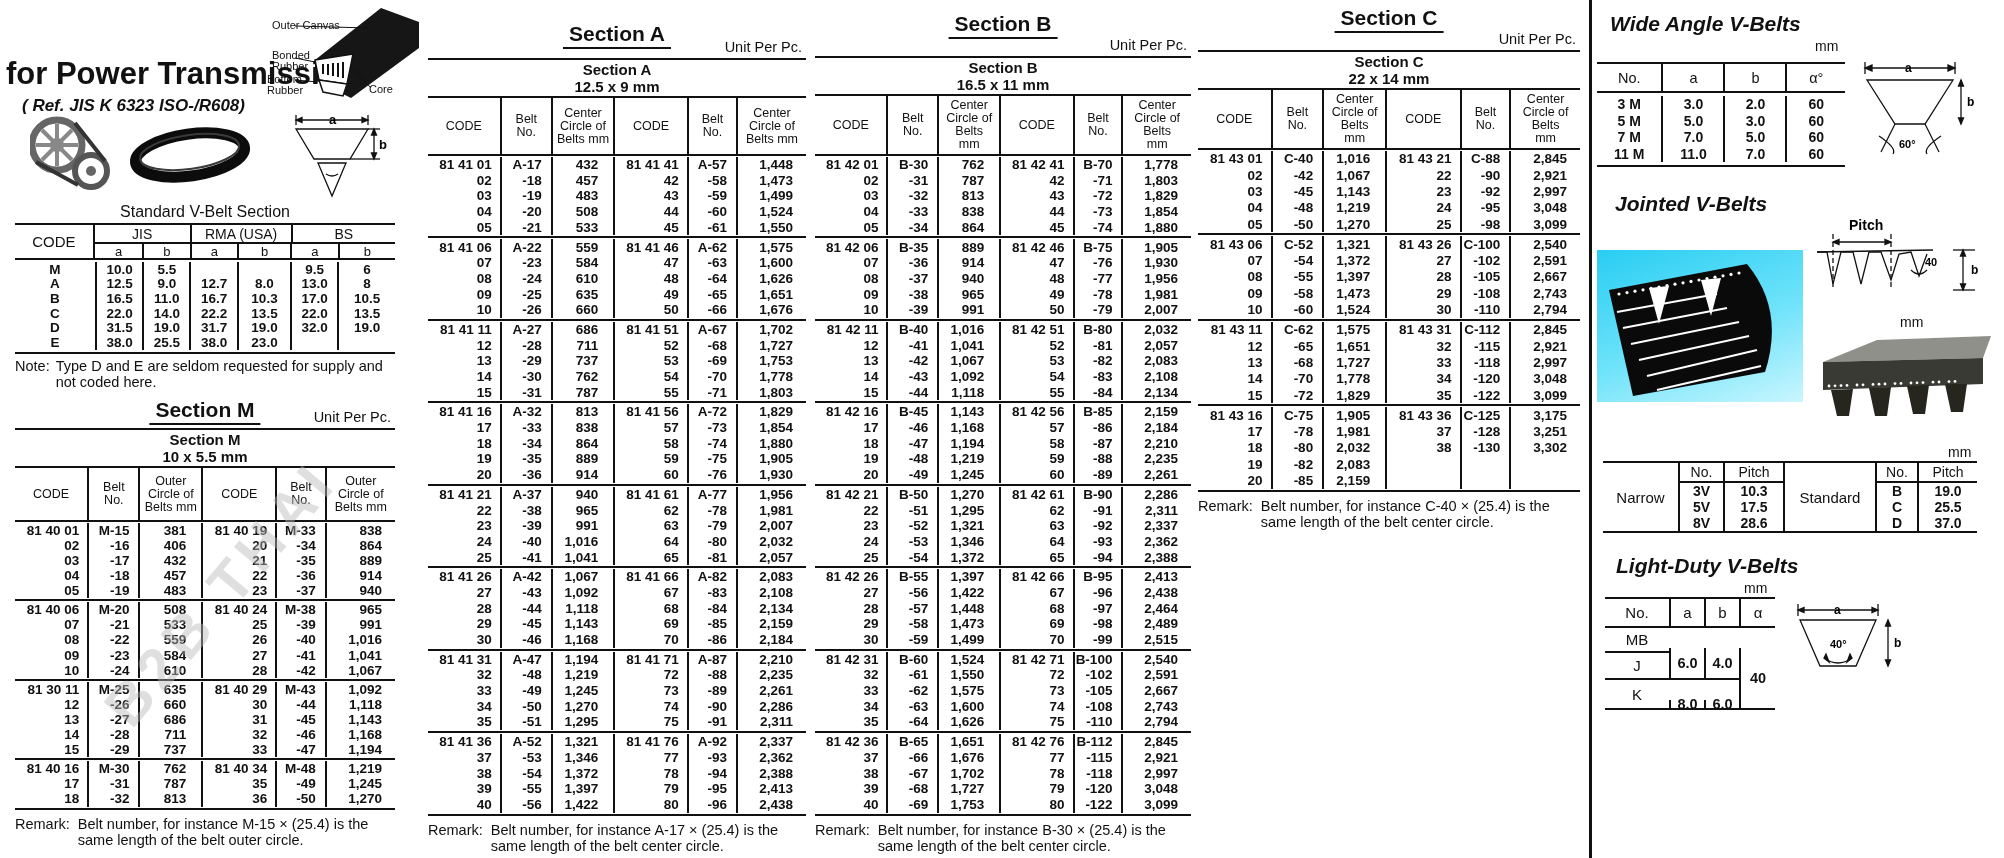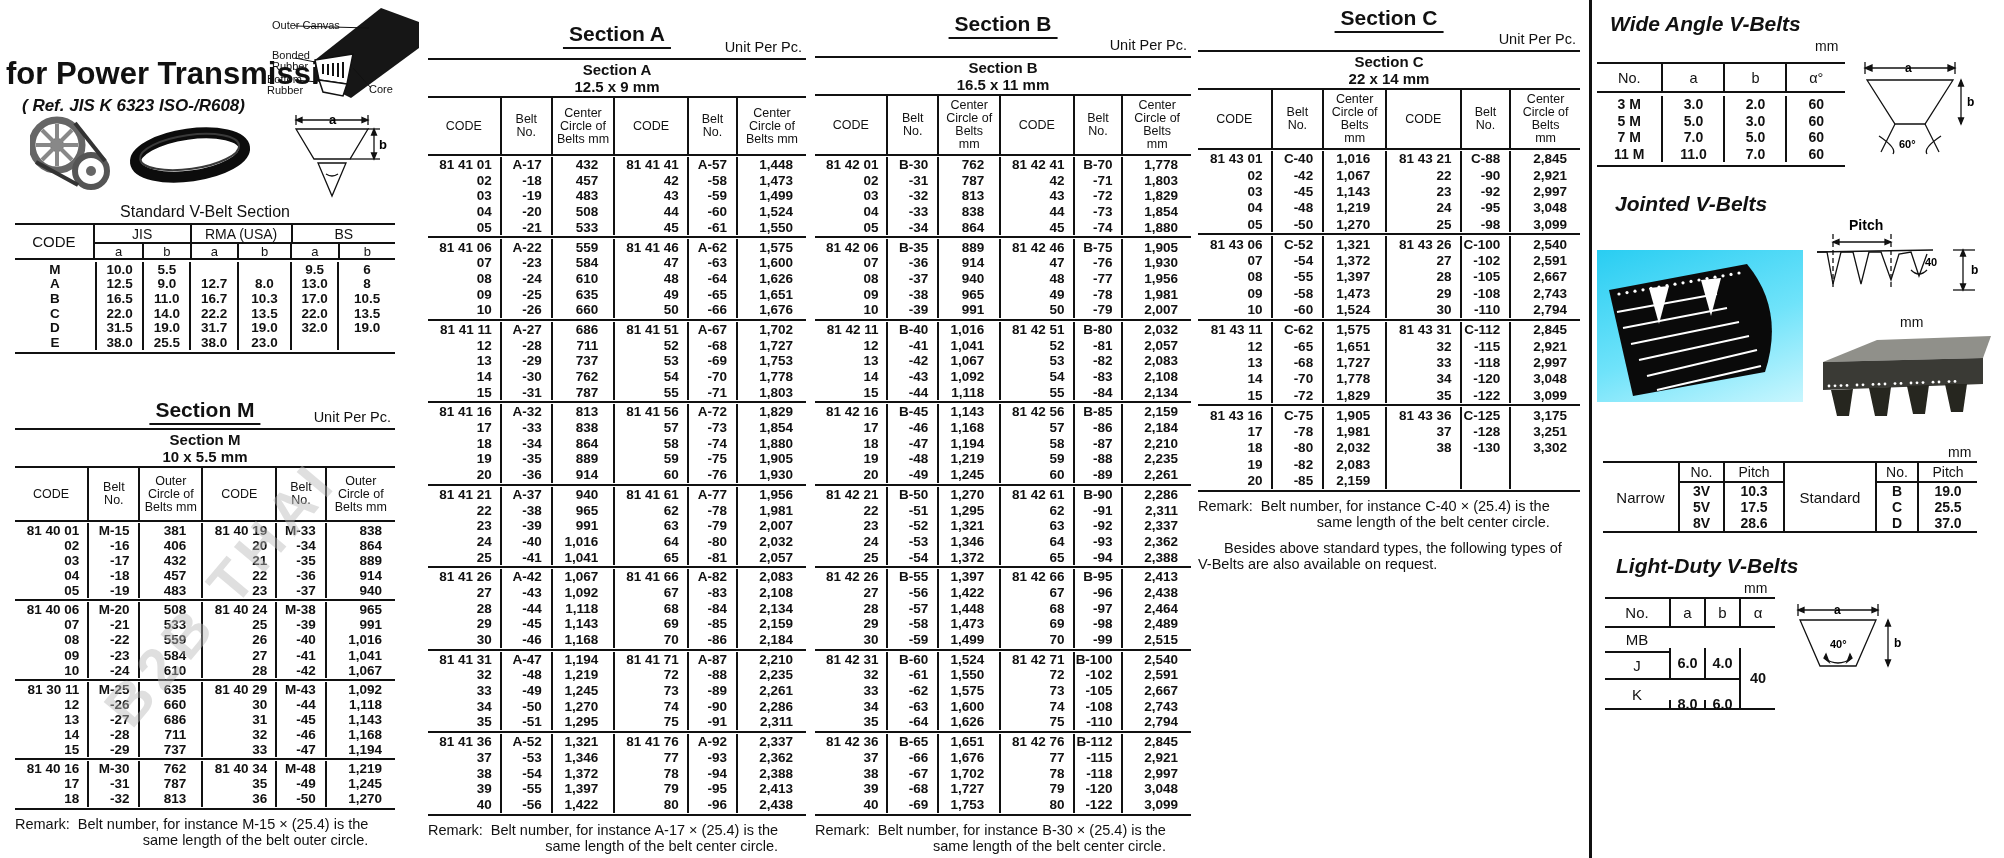--- a/index.html
+++ b/index.html
@@ -64,21 +64,21 @@
   .sec-headers>div:nth-child(n+2){border-left:2px solid #111;}
   .sec-body{border-bottom:2.5px solid #111;}
   .grp{display:grid;grid-template-columns:19% 13.5% 16.5% 19.5% 13% 18.5%;padding:1px 0;}
   .grp+.grp{border-top:2px solid #111;}
   .dcell{height:var(--rh);display:flex;align-items:center;justify-content:flex-end;font-size:13.5px;font-weight:700;line-height:1;}
   .c0{padding-right:8px;}.c1{padding-right:9px;}.c2{padding-right:15px;}
   .c3{padding-right:8px;}.c4{padding-right:9px;}.c5{padding-right:13px;}
   .grp>div:nth-child(6n+2),.grp>div:nth-child(6n+3),.grp>div:nth-child(6n+4),
   .grp>div:nth-child(6n+5),.grp>div:nth-child(6n){border-left:2px solid #111;}
   .sec-remark{display:flex;gap:8px;margin-top:6px;font-size:14.5px;}
-  .sec-remark .txt{white-space:pre-line;text-align:right;}
+  .sec-remark .txt{white-space:pre-line;}
   .besides{margin-top:10px;font-size:14.5px;white-space:pre-line;text-indent:26px;}
 
   
   .divider{position:absolute;left:1589px;top:0;width:3px;height:858px;background:#111;}
   .rp-title{position:absolute;font-size:21px;font-weight:700;font-style:italic;white-space:nowrap;}
   .mm-lbl{position:absolute;font-size:14px;}
   .wa-table{position:absolute;left:1597px;top:62px;width:248px;border-top:2px solid #111;border-bottom:2px solid #111;}
   .wa-hdr{display:grid;grid-template-columns:26% 25% 25% 24%;height:27px;border-bottom:2px solid #111;}
   .wa-hdr>div{display:flex;align-items:center;justify-content:center;font-size:14.5px;}
   .wa-hdr>div:nth-child(n+2){border-left:2px solid #111;}
@@ -235,20 +235,25 @@
           <div class="sdcell">19.0</div>
           <div class="sdcell">E</div>
           <div class="sdcell">38.0</div>
           <div class="sdcell">25.5</div>
           <div class="sdcell">38.0</div>
           <div class="sdcell">23.0</div>
           <div class="sdcell"></div>
           <div class="sdcell"></div>
         </div>
     </div>
+    <div class="std-note">
+      <span class="lbl">Note:</span>
+      <span class="txt">Type D and E are seldom requested for supply and
+not coded here.</span>
+    </div>
   </div>
 
   <section class="sec sec-m">
     <div class="sec-title-row">
       <span class="sec-title">Section M</span>
       <span class="sec-unit">Unit Per Pc.</span>
     </div>
     <div class="sec-box">
       <div class="sec-sub">
         <div>Section M</div>
@@ -1131,22 +1136,20 @@
             <div class="dcell c4"></div>
             <div class="dcell c5"></div>
           </div>
         </div>
     </div>
     <div class="sec-remark">
       <span class="lbl">Remark:</span>
       <span class="txt">Belt number, for instance C-40 × (25.4) is the
 same length of the belt center circle.</span>
     </div>
-    <div class="besides">Besides above standard types, the following types of
-V-Belts are also available on request.</div>
   </section>
 
   <div class="divider"></div>
 
   <div class="rp-title" style="left:1610px;top:12px">Wide Angle V-Belts</div>
   <div class="mm-lbl" style="left:1815px;top:38px">mm</div>
   <div class="wa-table">
     <div class="wa-hdr">
       <div>No.</div>
       <div>a</div>

